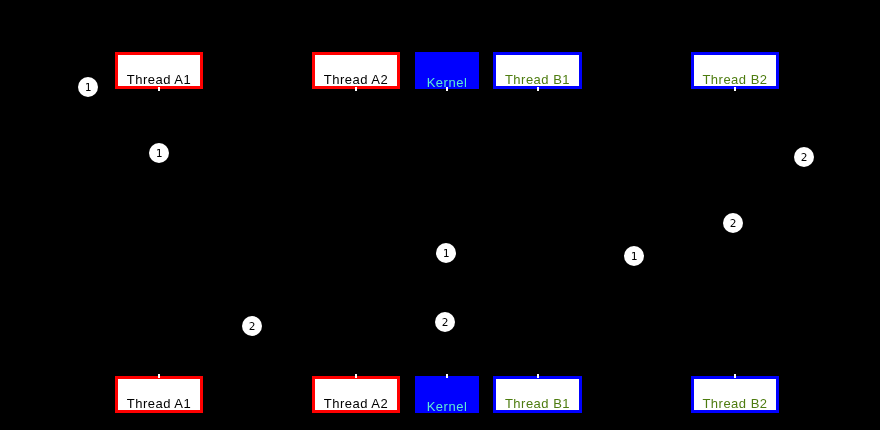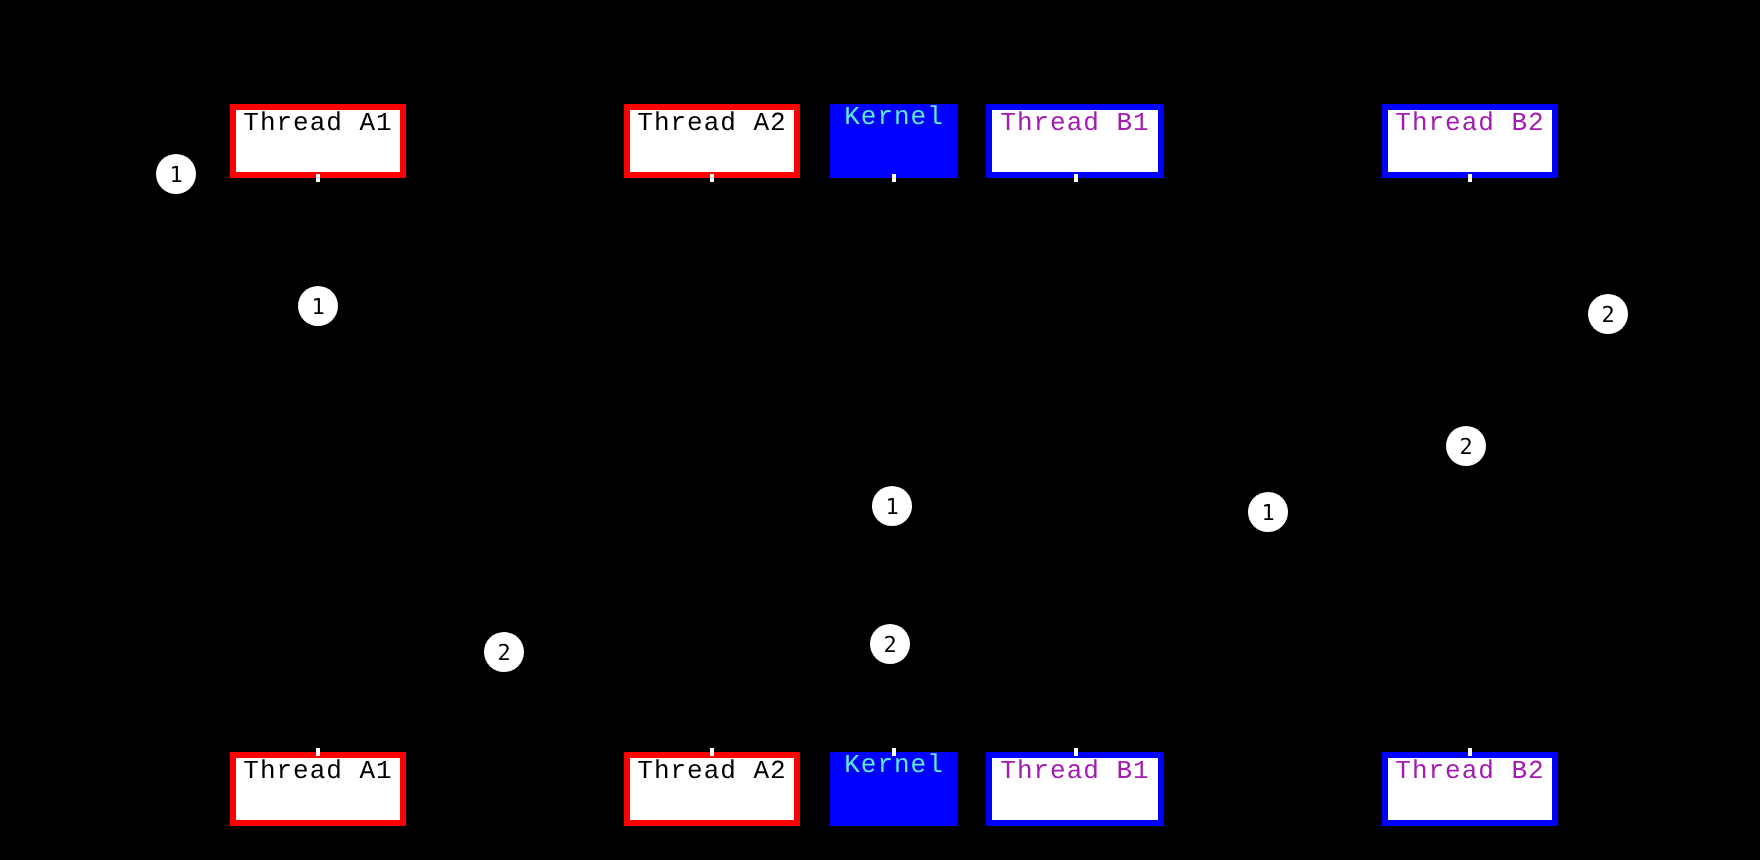--- a/index.html
+++ b/index.html
@@ -15,38 +15,38 @@
     position: relative;
     width: 880px;
     height: 430px;
     background: #000000;
     overflow: hidden;
   }
   .lifeline-box {
     position: absolute;
     box-sizing: border-box;
     display: flex;
-    align-items: flex-start;
+    align-items: flex-end;
     justify-content: center;
-    font-family: Liberation Mono, monospace;
+    font-family: Liberation Sans, sans-serif;
     font-size: 13px;
     letter-spacing: 0.5px;
     line-height: 1;
     white-space: nowrap;
     user-select: none;
   }
   .lifeline-box.thread-red {
     background: #ffffff;
     border: 3px solid #ff0000;
     color: #000000;
   }
   .lifeline-box.thread-blue {
     background: #ffffff;
     border: 3px solid #0000ff;
-    color: #a21caf;
+    color: #4d7c0f;
   }
   .lifeline-box.kernel {
     background: #0000ff;
     border: 0px solid #0000ff;
     color: #5eead4;
   }
   .lifeline-stem {
     position: absolute;
     width: 2px;
     background: #ffffff;

